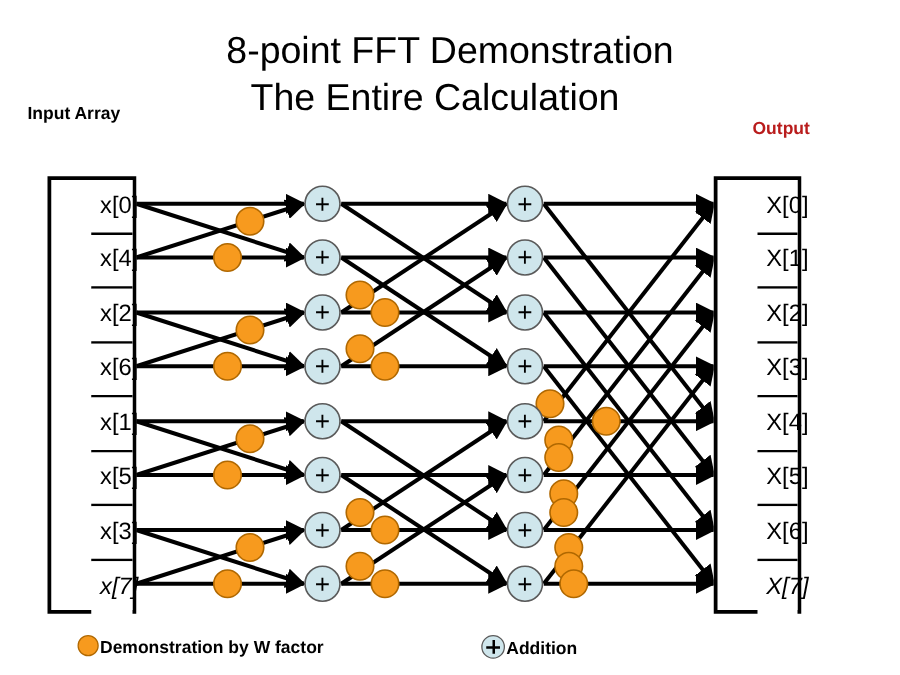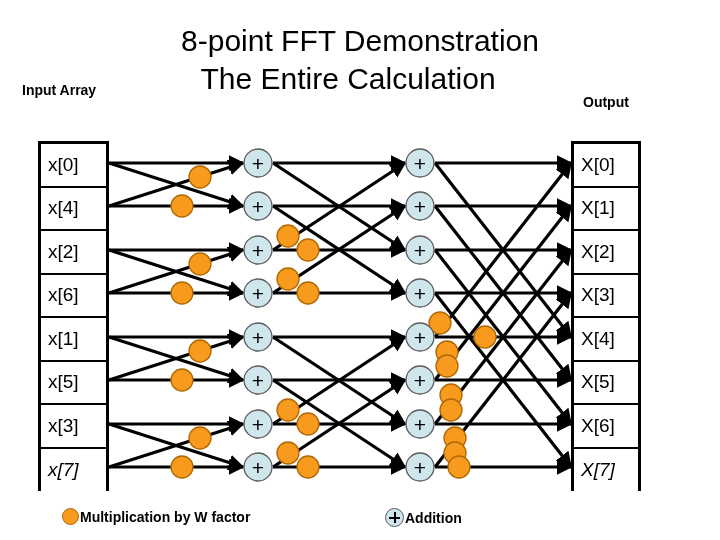--- a/index.html
+++ b/index.html
@@ -40,25 +40,25 @@
     position: absolute;
     left: 22px;
     top: 82px;
     font-size: 14px;
     font-weight: bold;
     color: #000000;
     white-space: nowrap;
   }
   #output-label {
     position: absolute;
-    left: 583px;
+    left: 602px;
     top: 94px;
     font-size: 14px;
     font-weight: bold;
-    color: #000000;
+    color: #b91c1c;
     white-space: nowrap;
   }
 
   
   #fft-svg {
     position: absolute;
     left: 0;
     top: 0;
     width: 720px;
     height: 540px;
@@ -78,20 +78,21 @@
     height: 43.5px;
     box-sizing: border-box;
     border-bottom: 2px solid #000000;
     display: flex;
     align-items: center;
     padding-left: 7px;
     font-size: 19px;
     color: #000000;
     background: #ffffff;
     font-family: "Liberation Sans", sans-serif;
+    margin-left: 32px;
   }
   .array-cell:last-child { border-bottom: none; font-style: italic; }
 
   
   #legend {
     position: absolute;
     left: 0;
     top: 508px;
     width: 720px;
     height: 32px;
@@ -325,21 +326,21 @@
     <div class="array-cell">X[3]</div>
     <div class="array-cell">X[4]</div>
     <div class="array-cell">X[5]</div>
     <div class="array-cell">X[6]</div>
     <div class="array-cell">X[7]</div>
   </div>
 
   <div id="legend">
     <div class="legend-item" id="legend-mult">
       <span class="legend-swatch-mult"></span>
-      <span class="legend-text">Multiplication by W factor</span>
+      <span class="legend-text">Demonstration by W factor</span>
     </div>
     <div class="legend-item" id="legend-add">
       <span class="legend-swatch-add"></span>
       <span class="legend-text">Addition</span>
     </div>
   </div>
 
 </div>
 
 </body></html>

